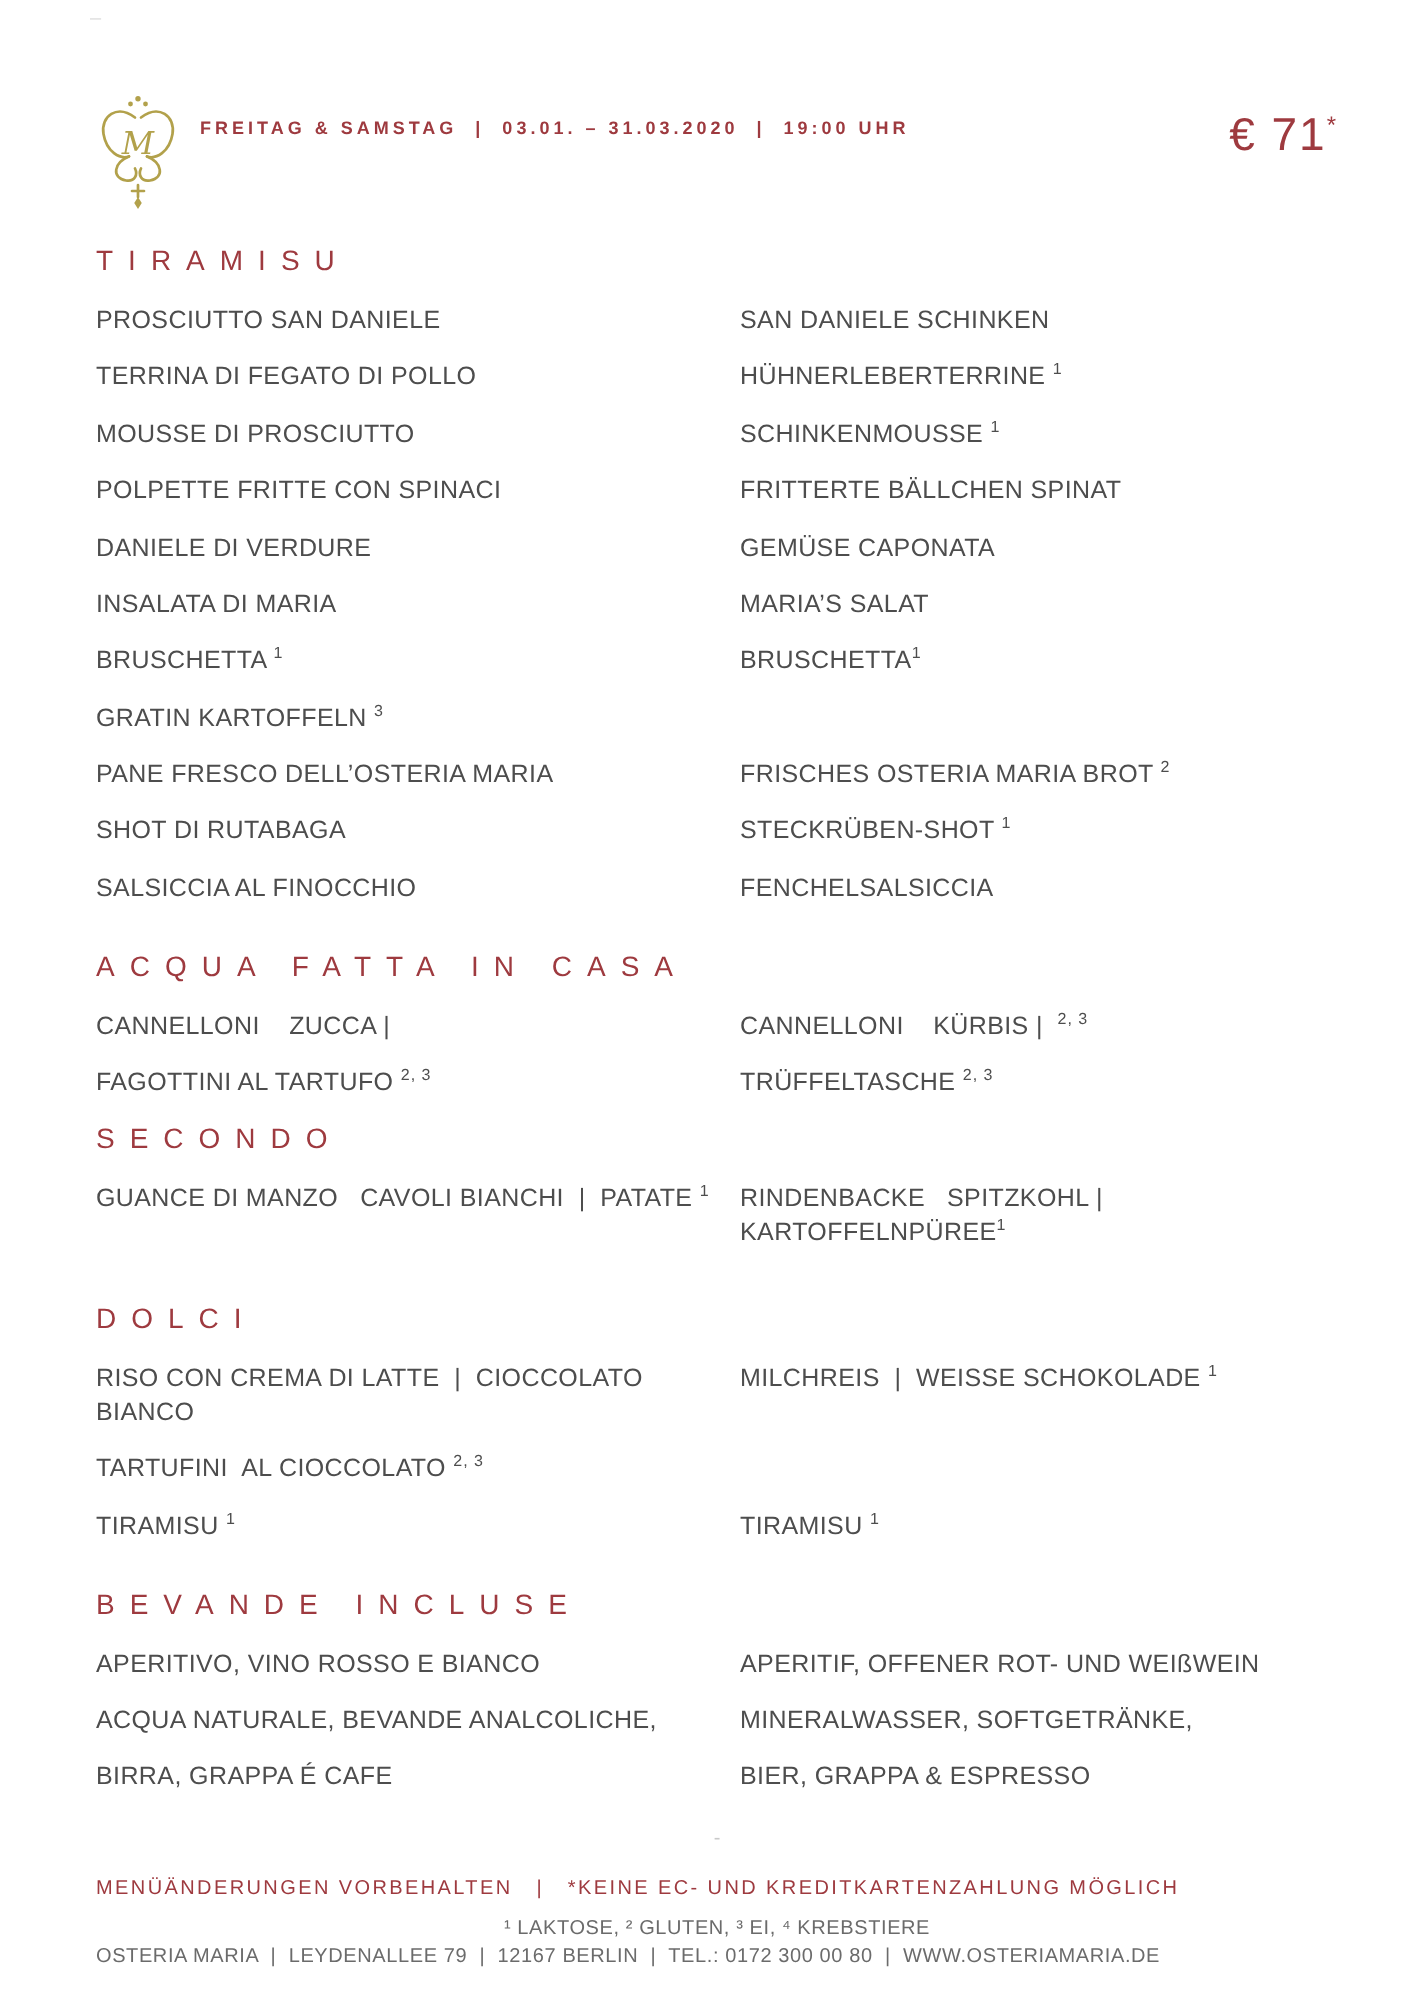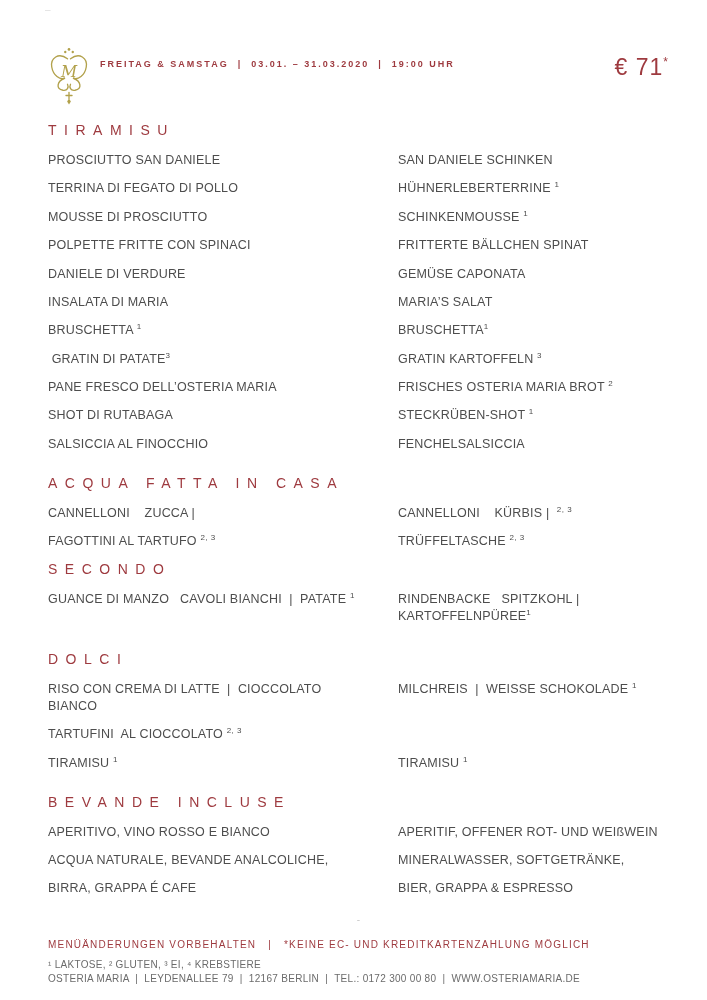--- a/index.html
+++ b/index.html
@@ -44,33 +44,33 @@
   }
   .menu-section{ margin-top:20px; }
   #menu .menu-section:nth-child(1){ margin-top:16px; }
   #menu .menu-section:nth-child(2){ margin-top:22px; }
   #menu .menu-section:nth-child(3){ margin-top:1px; }
   #menu .menu-section:nth-child(4){ margin-top:26px; }
   #menu .menu-section:nth-child(5){ margin-top:22px; }
   .menu-row{
     display:grid; grid-template-columns:322px 1fr;
     font-size:12.5px; letter-spacing:0.2px; color:var(--item);
-    margin-bottom:11.5px; line-height:1.35;gap:28px;
+    margin-bottom:11.5px; line-height:1.35;
   }
   .menu-item{ white-space:pre-wrap; }
   .menu-item sup{ font-size:8px; line-height:0; letter-spacing:0.5px; }
 
   
   .footer{ position:absolute; left:48px; right:38px; bottom:16px; }
   .footer-dash{ text-align:center; color:#c9c9c9; font-size:10px; margin-bottom:14px; }
   .footer-disclaimer{
     color:var(--red); font-size:10px; font-weight:400; letter-spacing:1.2px;
     margin-bottom:9px; white-space:pre-wrap;
   }
-  .footer-allergens{ color:var(--foot); font-size:10px; letter-spacing:0.3px; margin-bottom:3px; white-space:pre-wrap; }
+  .footer-allergens{ color:var(--foot); font-size:10px; letter-spacing:0.3px; margin-bottom:3px; white-space:pre-wrap;text-align:center; }
   .footer-address{ color:var(--foot); font-size:10px; letter-spacing:0.3px; white-space:pre-wrap; }
 </style>
 </head>
 <body>
 
 <div class="page">
 
   <div class="top-mark">–</div>
 
   <div class="header">
@@ -124,21 +124,20 @@
         </div>
         <div class="menu-row">
           <div class="menu-item left">INSALATA DI MARIA</div>
           <div class="menu-item right">MARIA’S SALAT</div>
         </div>
         <div class="menu-row">
           <div class="menu-item left">BRUSCHETTA <sup>1</sup></div>
           <div class="menu-item right">BRUSCHETTA<sup>1</sup></div>
         </div>
         <div class="menu-row">
-          <div class="menu-item left"> GRATIN DI PATATE<sup>3</sup></div>
           <div class="menu-item right">GRATIN KARTOFFELN <sup>3</sup></div>
         </div>
         <div class="menu-row">
           <div class="menu-item left">PANE FRESCO DELL’OSTERIA MARIA</div>
           <div class="menu-item right">FRISCHES OSTERIA MARIA BROT <sup>2</sup></div>
         </div>
         <div class="menu-row">
           <div class="menu-item left">SHOT DI RUTABAGA</div>
           <div class="menu-item right">STECKRÜBEN-SHOT <sup>1</sup></div>
         </div>

